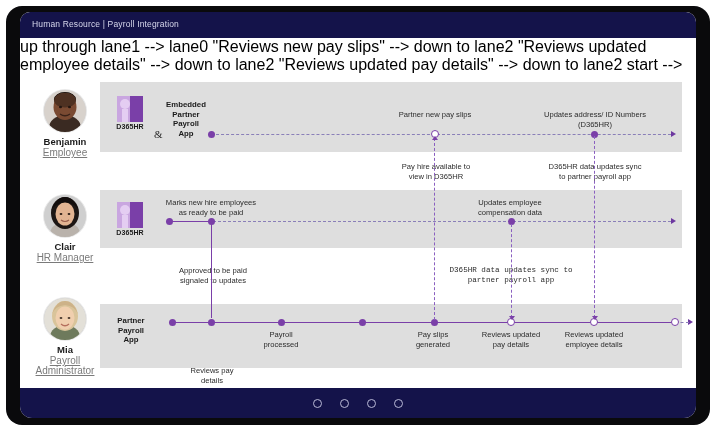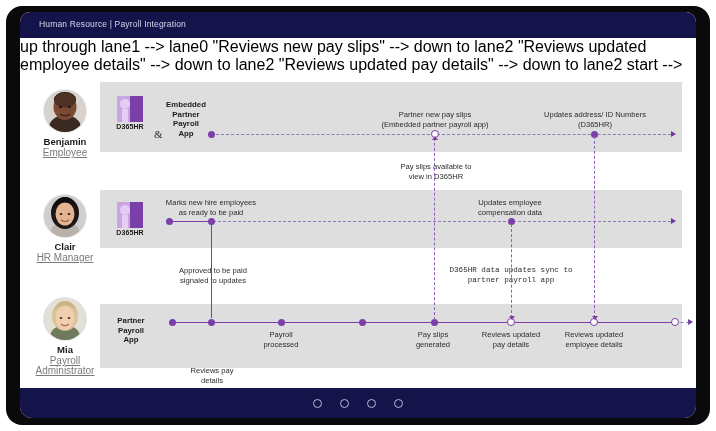--- a/index.html
+++ b/index.html
@@ -32,21 +32,21 @@
   
   #title-bar {
     position: absolute;
     left: 0; top: 0;
     width: 676px; height: 26px;
     background: #14134a;
     border-radius: 9px 9px 0 0;
   }
   #title-text {
     position: absolute;
-    left: 19px; top: 7px;
+    left: 12px; top: 7px;
     font-size: 8.5px;
     color: #d6d7ec;
     letter-spacing: .15px;
     white-space: nowrap;
   }
 
   
   #footer-bar {
     position: absolute;
     left: 0; bottom: 0;
@@ -325,33 +325,34 @@
       <div class="arrow-head" style="left:651px; top:92.6px;"></div>
 
       
       <div class="node" style="left:188px; top:92.5px;"></div>
       <div class="node hollow" style="left:411px; top:92px;"></div>
       <div class="node" style="left:571px; top:92.5px;"></div>
 
       
       <div class="step-label" style="left:340px; top:72px; width:150px;">
         <div>Partner new pay slips</div>
-        <div>(Embedded partner payroll app)</div>
       </div>
       <div class="step-label" style="left:500px; top:72px; width:150px;">
         <div>Updates address/ ID Numbers</div>
         <div>(D365HR)</div>
       </div>
 
       
       <div class="note-label" style="left:355px; top:124px; width:122px;">
-        <div>Pay slips available to</div>
+        <div>Pay hire available to</div>
         <div>view in D365HR</div>
       </div>
       <div class="note-label" style="left:510px; top:124px; width:130px;">
+        <div>D365HR data updates sync</div>
+        <div>to partner payroll app</div>
       </div>
 
       
 
       <div class="app-badge" style="left:90px; top:164px; width:40px;">
         <div class="logo-mark">
           <svg width="26" height="26" viewBox="0 0 26 26">
             <rect x="0" y="0" width="26" height="26" fill="#c9a6e0"></rect>
             <rect x="13" y="0" width="13" height="26" fill="#7a3fa8"></rect>
             <circle cx="8" cy="8" r="5" fill="#e4cdf2"></circle>

